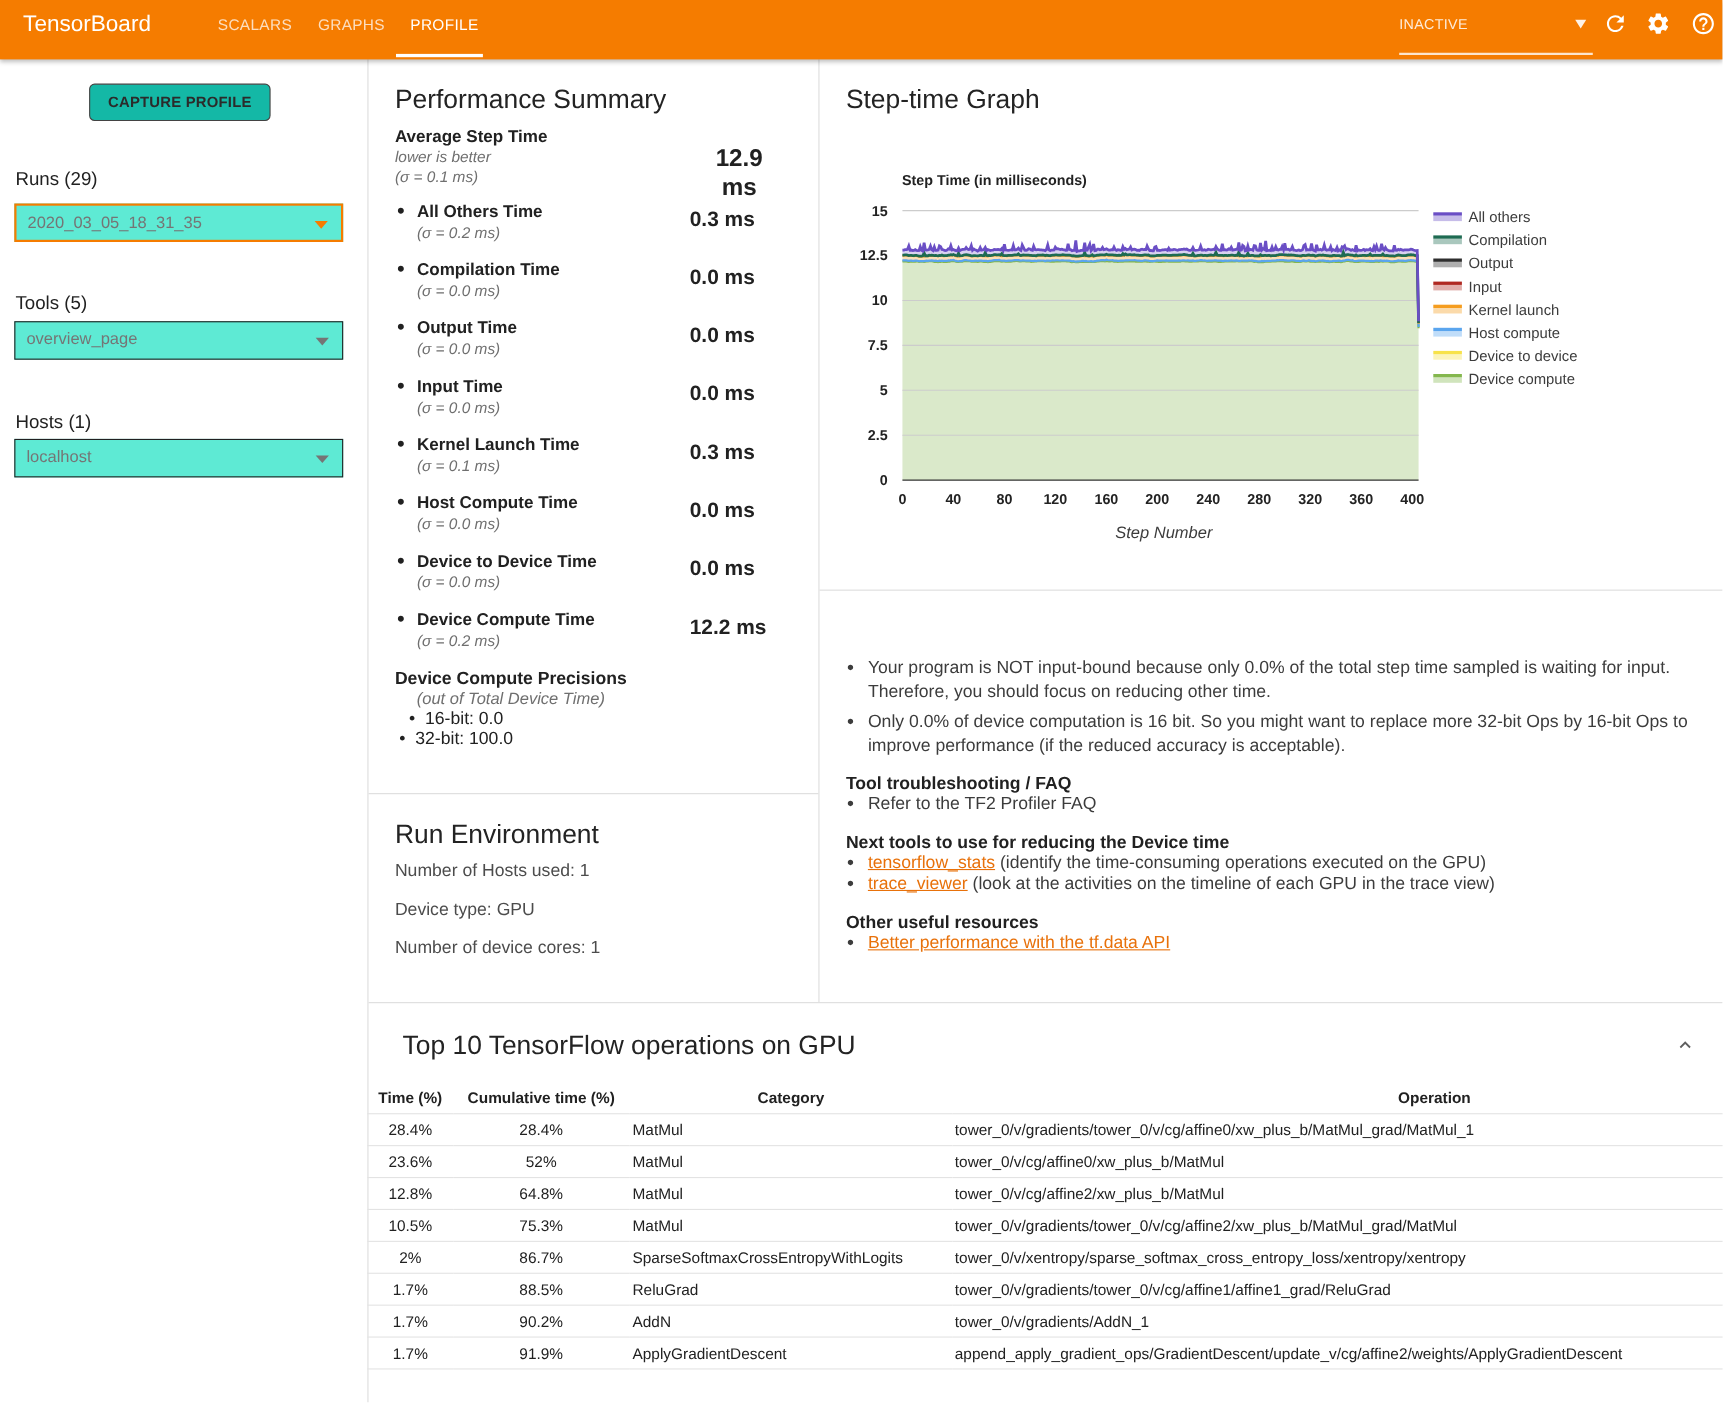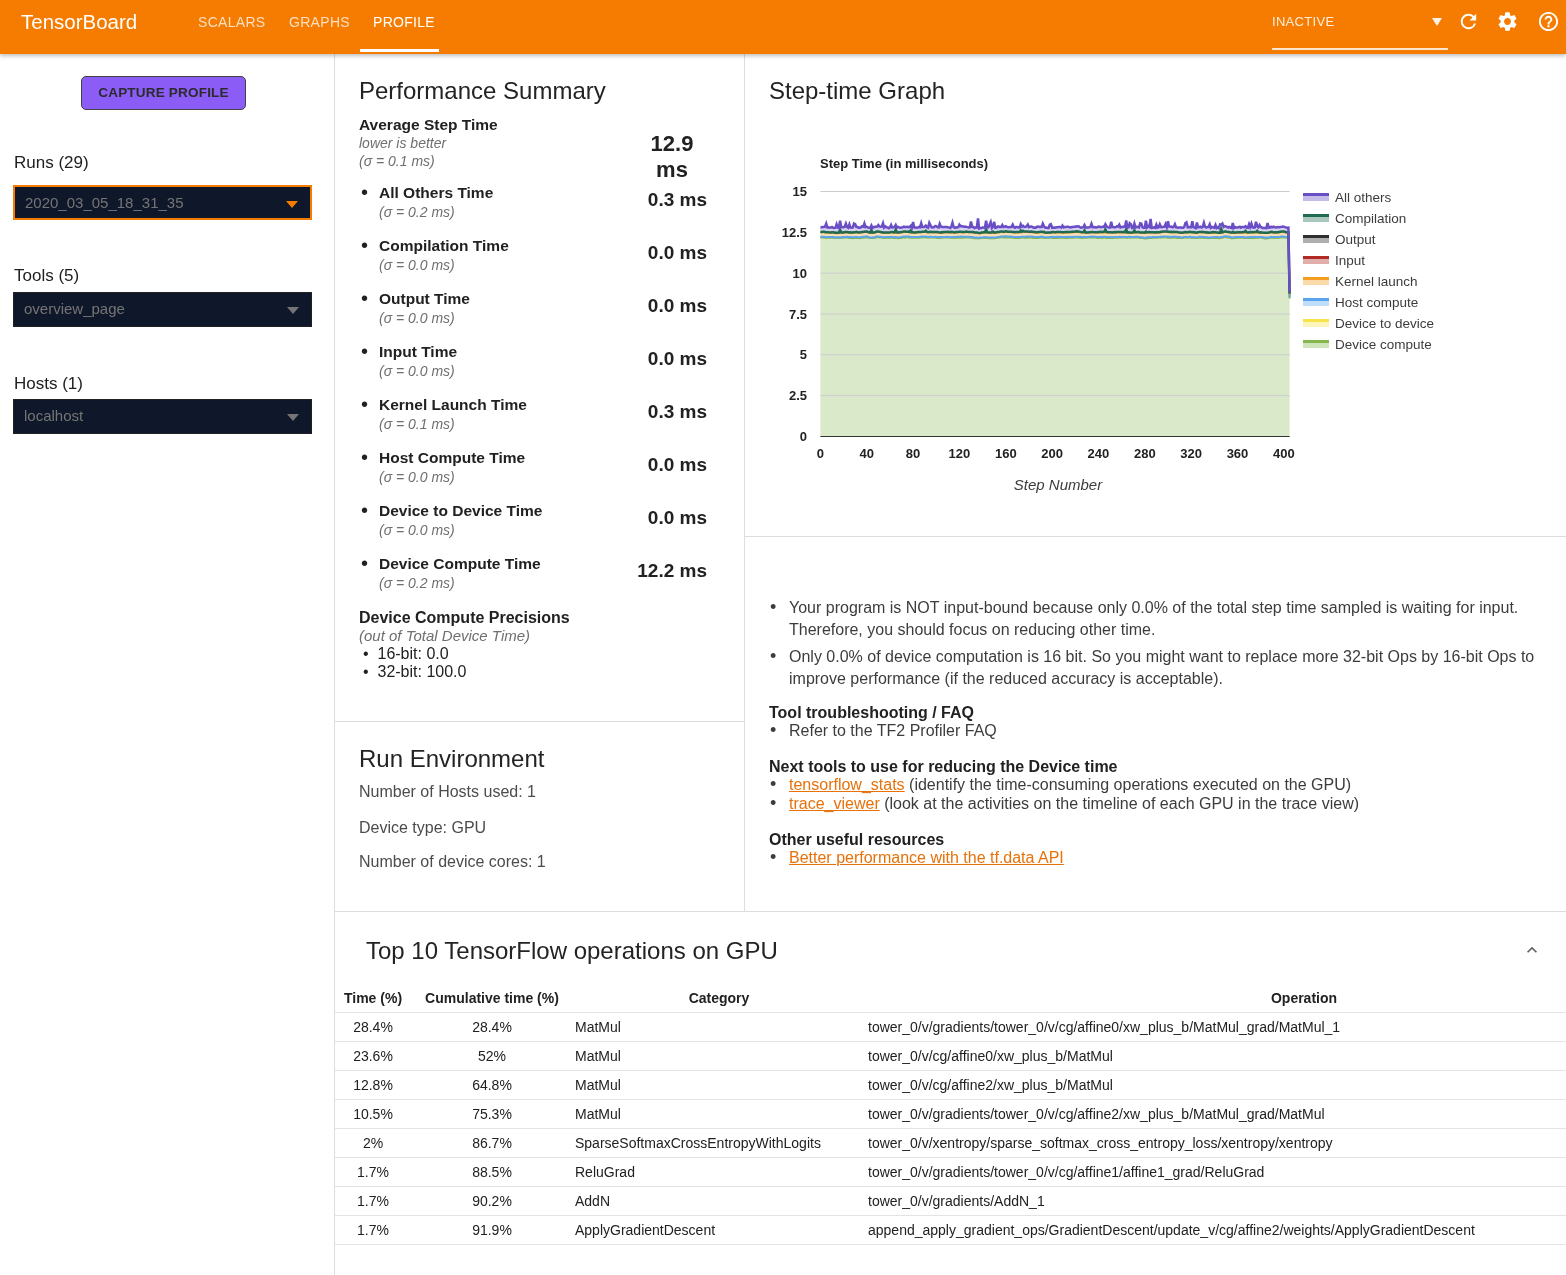--- a/index.html
+++ b/index.html
@@ -19,41 +19,41 @@
 #inactive .car { position:absolute; right:6px; top:4px; width:0; height:0;
   border-left:5.5px solid transparent; border-right:5.5px solid transparent; border-top:8px solid rgba(255,255,255,.9); }
 .hicon { position:absolute; top:10px; width:23px; height:23px; }
 
 
 .vline { position:absolute; width:1px; background:#dddddd; }
 .hline { position:absolute; height:1px; background:#dddddd; }
 
 
 #capture { position:absolute; left:81px; top:76px; width:165px; height:34px; border:1px solid #434343;
-  border-radius:5px; font-size:13.5px; font-weight:bold; color:#2b2b2b; text-align:center; line-height:32px; letter-spacing:.2px; background:#8b5cf6; }
+  border-radius:5px; font-size:13.5px; font-weight:bold; color:#2b2b2b; text-align:center; line-height:32px; letter-spacing:.2px; background:#14b8a6; }
 .sblabel { position:absolute; left:14px; font-size:17px; color:#212121; }
-.sbsel { position:absolute; left:13px; width:299px; height:35px; background:#0f172a; font-size:15px; color:#757575; }
+.sbsel { position:absolute; left:13px; width:299px; height:35px; background:#5eead4; font-size:15px; color:#757575; }
 .sbsel .txt { position:absolute; left:10px; top:7px; }
 .sbsel .car { position:absolute; right:12px; top:14px; width:0; height:0;
   border-left:6px solid transparent; border-right:6px solid transparent; border-top:7px solid #757575; }
 
 
 .h2 { position:absolute; font-size:24px; color:#232323; }
 .gtxt { position:absolute; font-size:16px; color:#4c4c4c; }
 
 
 #avg { position:absolute; left:359px; top:116px; }
 #avg b { font-size:15.5px; color:#212121; }
 .msig, .it { font-style:italic; color:#6f6f6f; font-size:14px; }
 #avgval { position:absolute; left:632px; top:131px; width:80px; text-align:center; font-size:22px; font-weight:bold; color:#212121; }
 .mrow { position:absolute; left:359px; width:360px; }
 .mbullet { position:absolute; left:2px; top:-2px; font-size:20px; color:#212121; }
 .mrow .mlab { position:absolute; left:20px; top:0; width:300px; font-size:15.5px; color:#212121; line-height:19px; }
-.mrow .mval { position:absolute; left:268px; top:6px; width:80px; text-align:right; font-size:19px; font-weight:bold; color:#212121; }
-.plain16 { position:absolute; font-size:16px; color:#212121; }
+.mrow .mval { position:absolute; left:268px; top:6px; width:80px; text-align:left; font-size:19px; font-weight:bold; color:#212121; }
+.plain16 { position:absolute; font-size:16px; color:#212121;text-align:center; }
 
 
 .bull { position:absolute; font-size:16px; color:#3c3c3c; line-height:22px; }
 .bull .dot { position:absolute; left:-19px; top:-1px; font-size:18px; color:#3c3c3c; }
 .bold16 { position:absolute; font-size:16px; font-weight:bold; color:#212121; }
 a.lnk { color:#e8710a; text-decoration:underline; }
 
 
 .axlab { font-family:"Liberation Sans",sans-serif; font-size:13px; font-weight:bold; fill:#222222; }
 #charttitle { position:absolute; left:820px; top:156px; font-size:13px; font-weight:bold; color:#222; }

